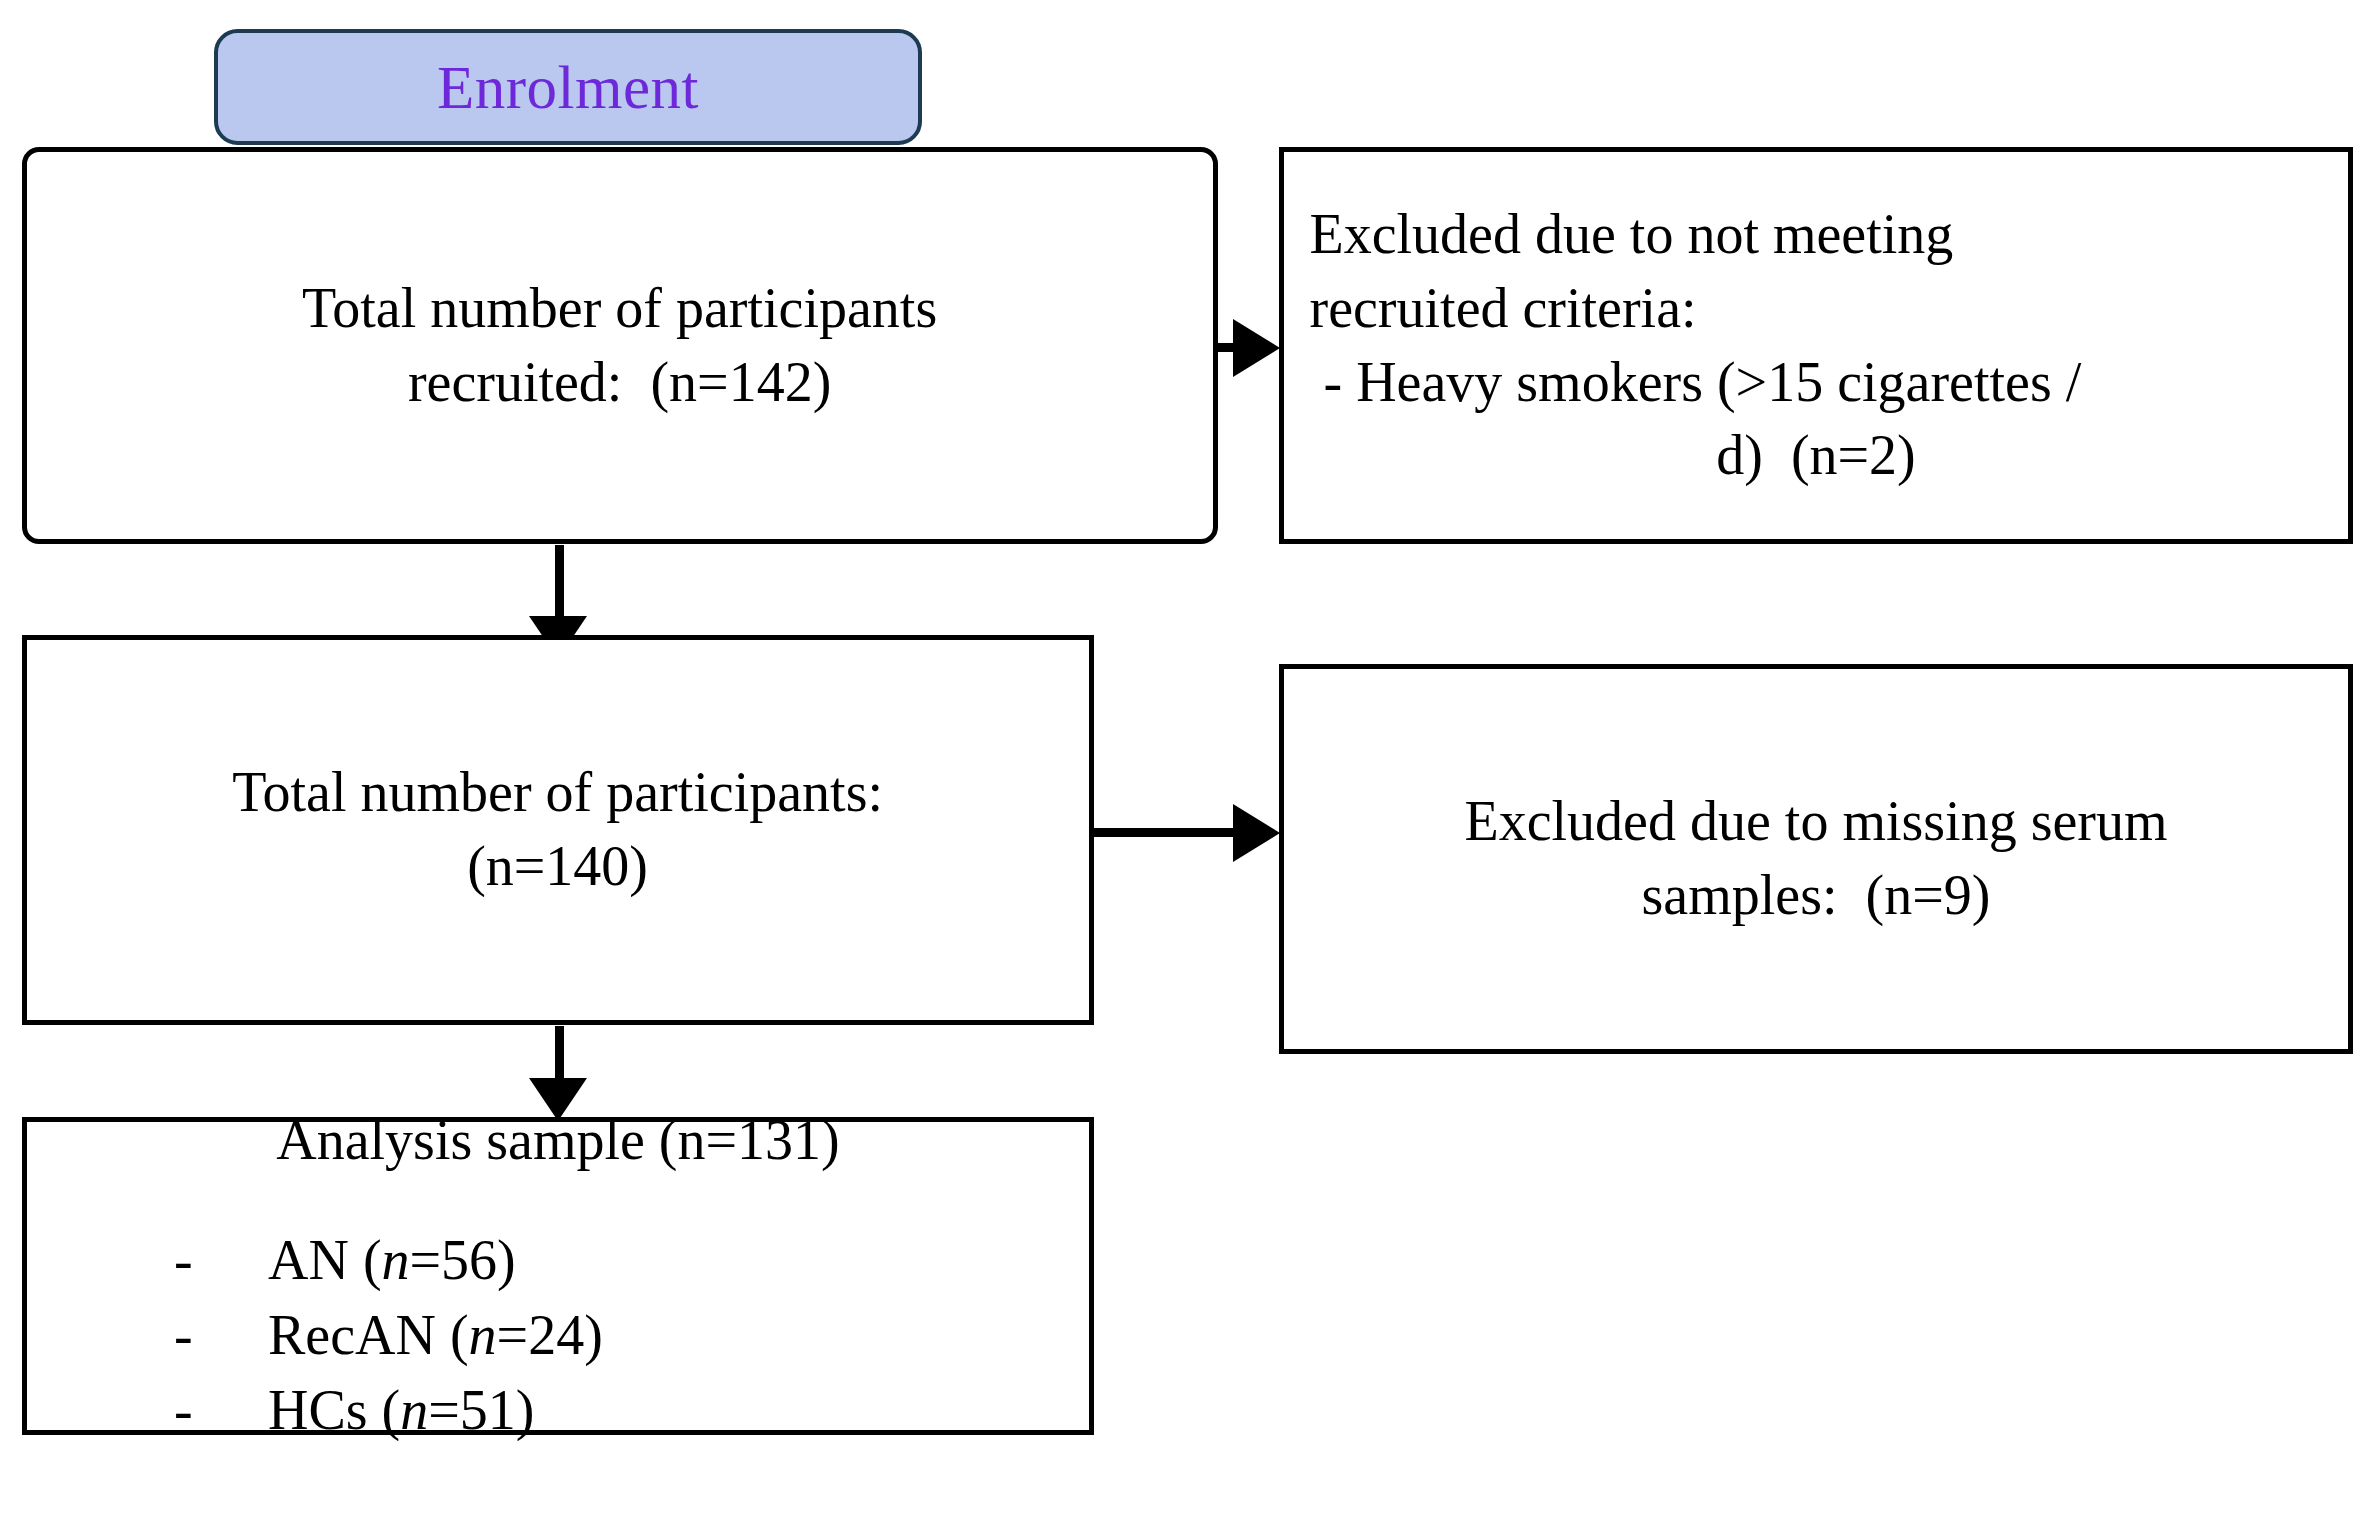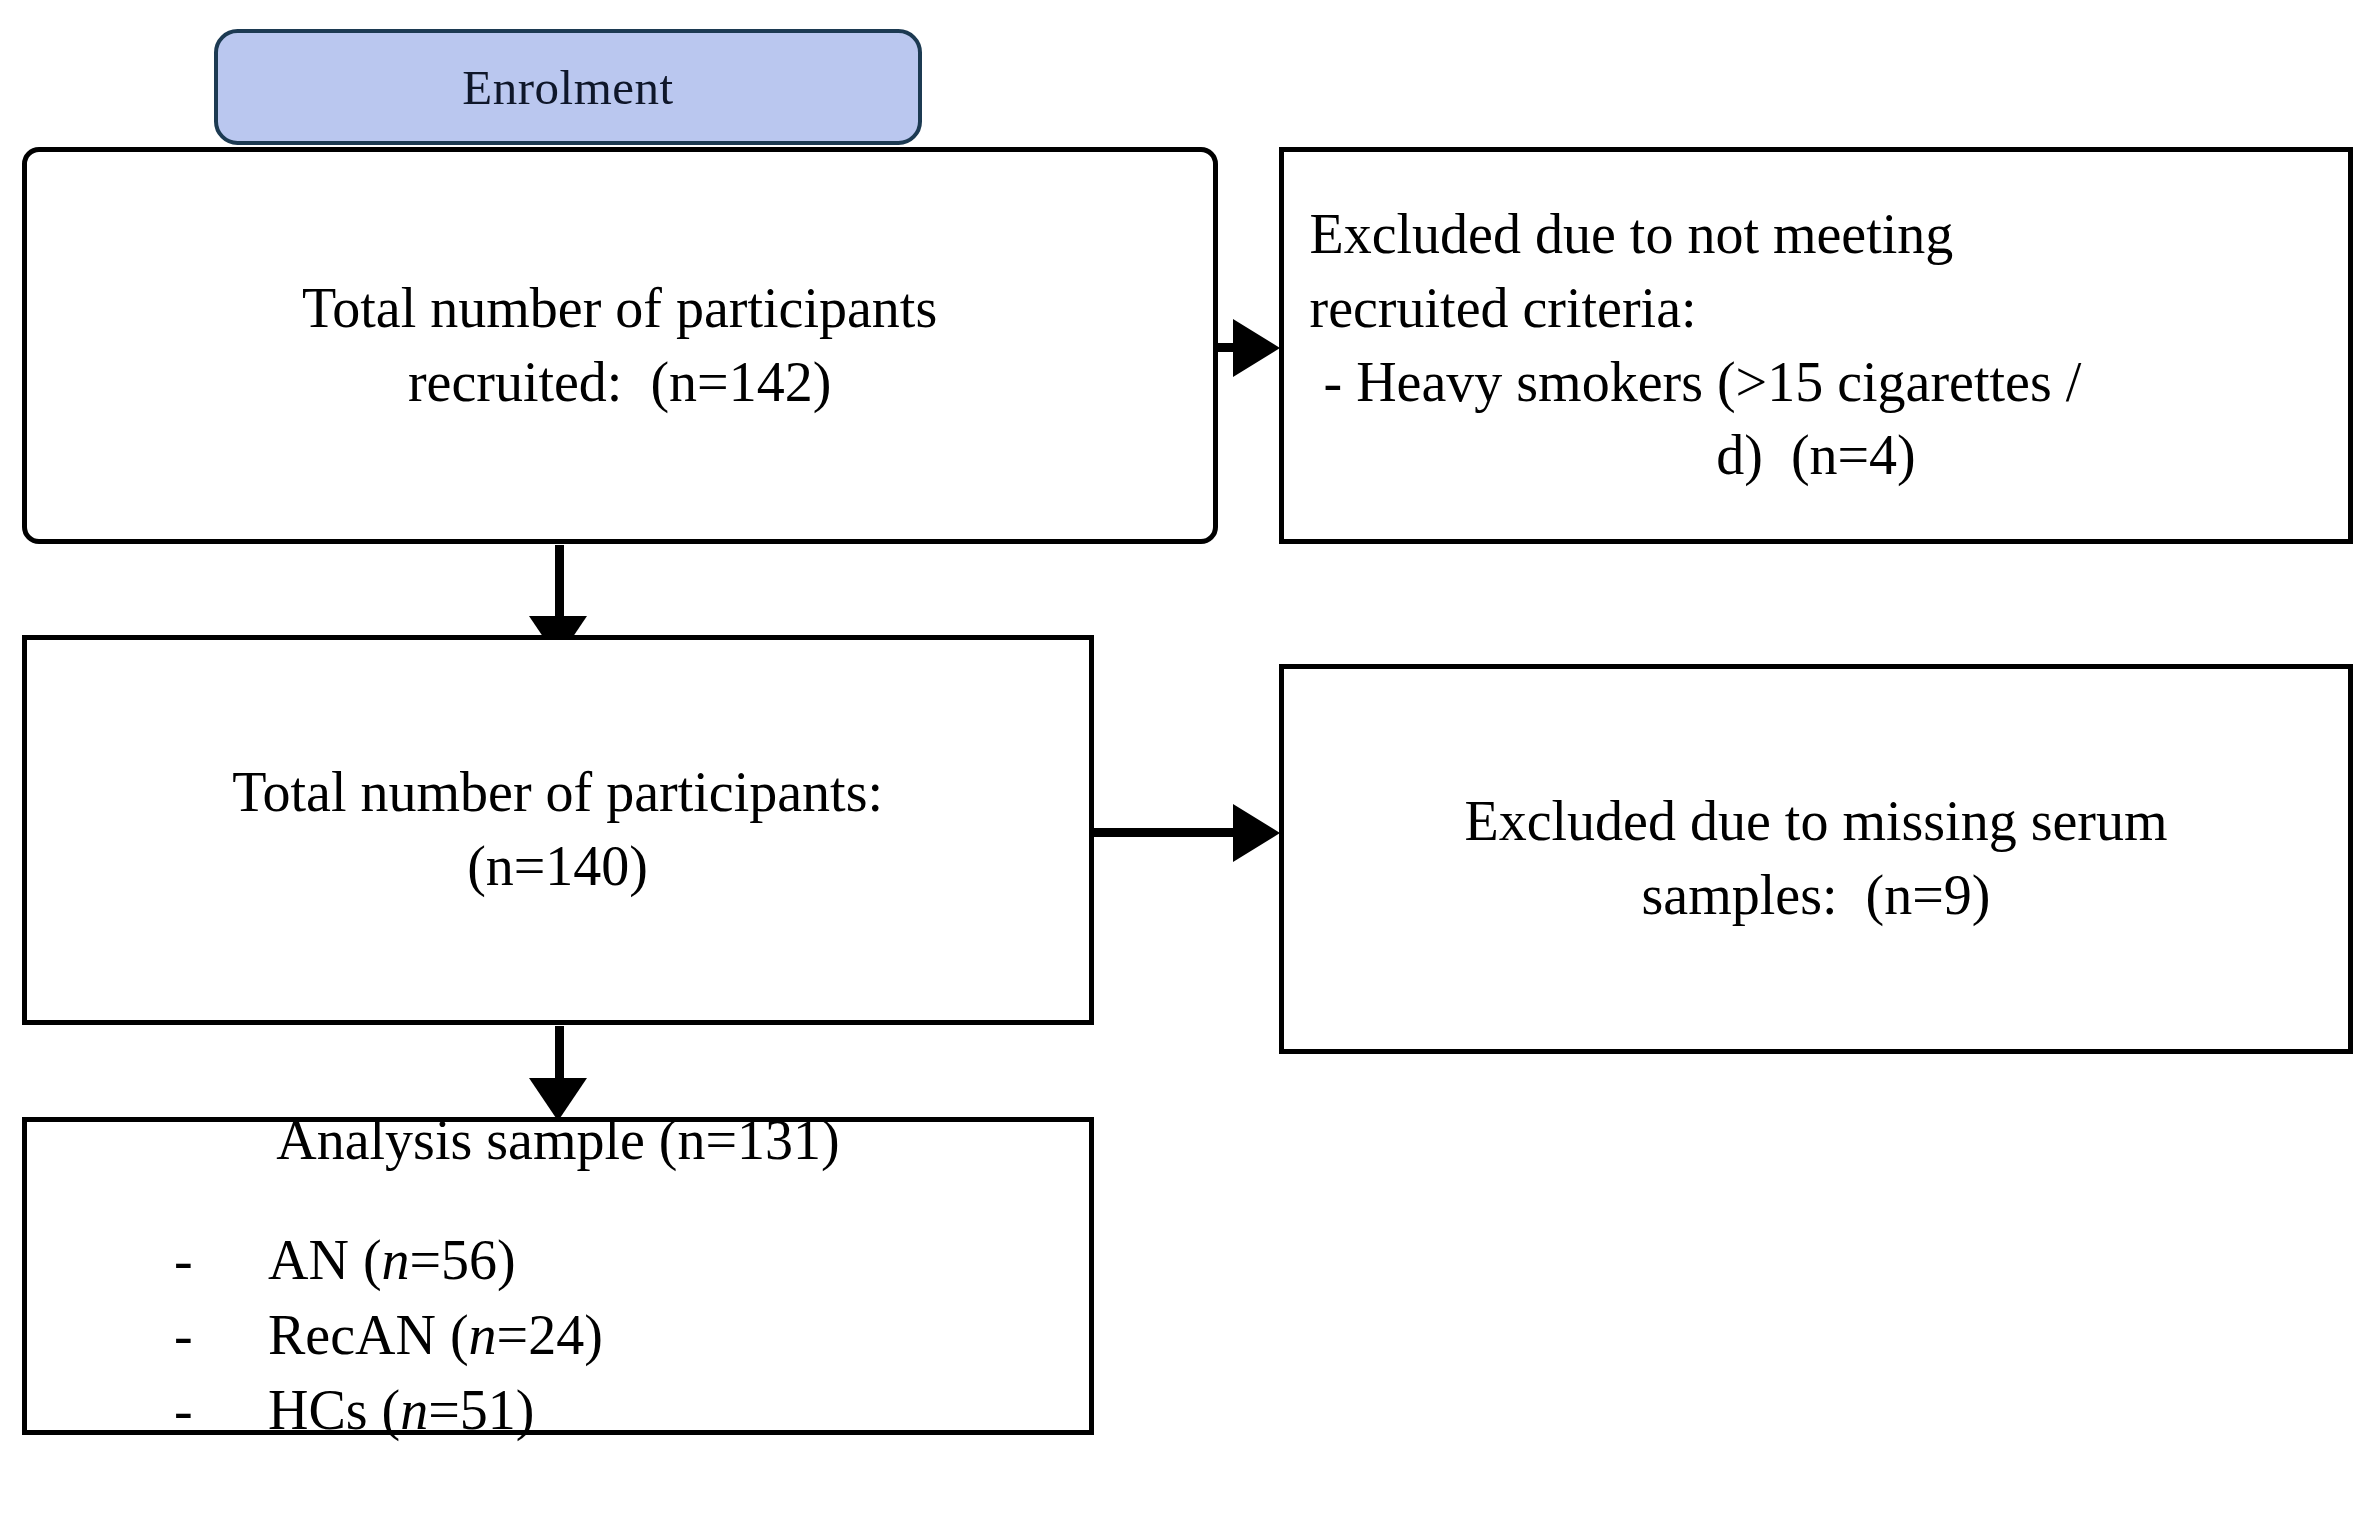--- a/index.html
+++ b/index.html
@@ -31,23 +31,23 @@
     background: #bac7ef;
     border: 4.9px solid #1c3a52;
     border-radius: 23.5px;
     display: flex;
     align-items: center;
     justify-content: center;
     box-sizing: border-box;
     z-index: 3;
   }
   .stage-badge-label {
-    font-size: 49px;
+    font-size: 61px;
     line-height: 1;
-    color: #0f172a;
+    color: #6d28d9;
     letter-spacing: 0.5px;
     white-space: nowrap;
   }
 
   
   .flow-box {
     position: absolute;
     background: #ffffff;
     border: 5.9px solid #000000;
     box-sizing: border-box;
@@ -164,21 +164,21 @@
       <div class="box-line center">Total number of participants</div>
       <div class="box-line center">recruited:  (n=142)</div>
     </div>
   </div>
 
   <div class="flow-box" id="box-excluded-1">
     <div class="box-text-block">
       <div class="box-line left">Excluded due to not meeting</div>
       <div class="box-line left">recruited criteria:</div>
       <div class="box-line left"> - Heavy smokers (&gt;15 cigarettes /</div>
-      <div class="box-line center">d)  (n=4)</div>
+      <div class="box-line center">d)  (n=2)</div>
     </div>
   </div>
 
   <div class="flow-box centered" id="box-total">
     <div class="box-text-block">
       <div class="box-line center">Total number of participants:</div>
       <div class="box-line center">(n=140)</div>
     </div>
   </div>
 

